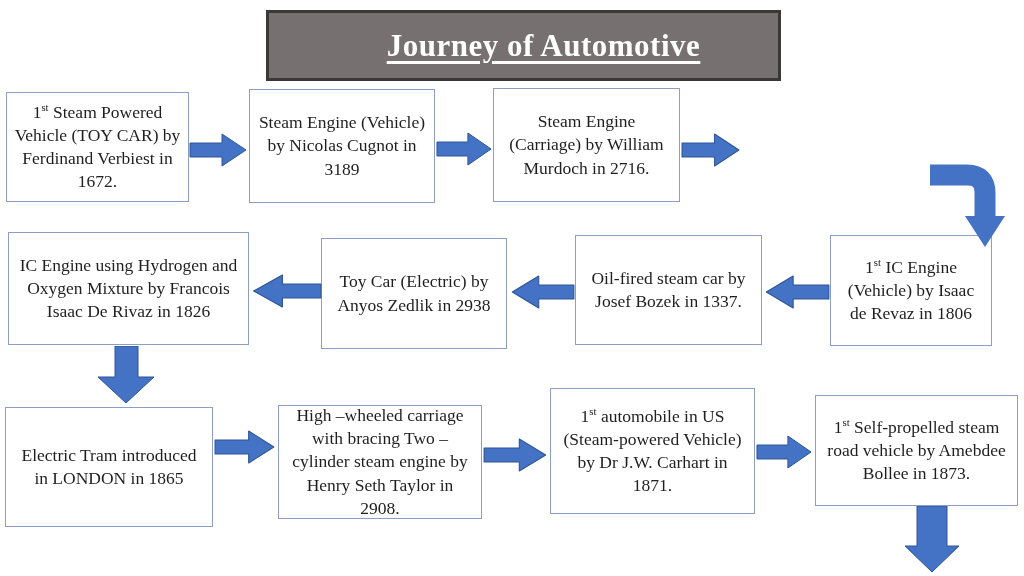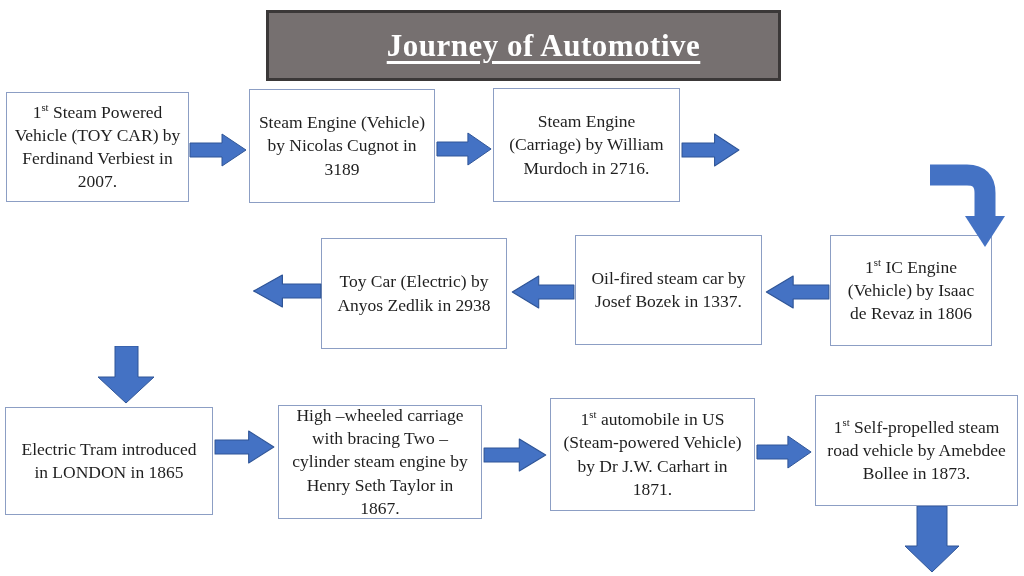--- a/index.html
+++ b/index.html
@@ -45,46 +45,49 @@
 </head>
 <body>
 
 <div class="slide">
 
   <div class="title-box">
     <h1 class="title-text">Journey of Automotive</h1>
   </div>
 
   <div class="node" style="left:6px;top:92px;width:183px;height:110px">
-    <p class="node-text"><span>1</span><sup class="sup">st</sup><span> Steam Powered Vehicle (TOY CAR) by Ferdinand Verbiest in 2007.</span></p>
+    <p class="node-text"><span>1</span><sup class="sup">st</sup><span> Steam Powered Vehicle (TOY CAR) by Ferdinand Verbiest in 1672.</span></p>
   </div>
   <div class="node" style="left:249px;top:89px;width:186px;height:114px">
     <p class="node-text"><span></span><sup class="sup"></sup><span>Steam Engine (Vehicle) by Nicolas Cugnot in 3189</span></p>
   </div>
   <div class="node" style="left:493px;top:88px;width:187px;height:114px">
     <p class="node-text"><span></span><sup class="sup"></sup><span>Steam Engine (Carriage) by William Murdoch in 2716.</span></p>
   </div>
 
   <div class="node" style="left:830px;top:235px;width:162px;height:111px">
     <p class="node-text"><span>1</span><sup class="sup">st</sup><span> IC Engine (Vehicle) by Isaac de Revaz in 1806</span></p>
   </div>
   <div class="node" style="left:575px;top:235px;width:187px;height:110px">
     <p class="node-text"><span></span><sup class="sup"></sup><span>Oil-fired steam car by Josef Bozek in 1337.</span></p>
   </div>
   <div class="node" style="left:321px;top:238px;width:186px;height:111px">
     <p class="node-text"><span></span><sup class="sup"></sup><span>Toy Car (Electric) by Anyos Zedlik in 2938</span></p>
   </div>
+  <div class="node" style="left:8px;top:232px;width:241px;height:113px">
+    <p class="node-text"><span></span><sup class="sup"></sup><span>IC Engine using Hydrogen and Oxygen Mixture by Francois Isaac De Rivaz in 1826</span></p>
+  </div>
 
-  <div class="node" style="left:5px;top:407px;width:208px;height:108px">
+  <div class="node" style="left:5px;top:407px;width:208px;height:120px">
     <p class="node-text"><span></span><sup class="sup"></sup><span>Electric Tram introduced in LONDON in 1865</span></p>
   </div>
   <div class="node" style="left:278px;top:405px;width:204px;height:114px">
-    <p class="node-text"><span></span><sup class="sup"></sup><span>High –wheeled carriage with bracing Two – cylinder steam engine by Henry Seth Taylor in 1867.</span></p>
+    <p class="node-text"><span></span><sup class="sup"></sup><span>High –wheeled carriage with bracing Two – cylinder steam engine by Henry Seth Taylor in 2908.</span></p>
   </div>
-  <div class="node" style="left:550px;top:398px;width:205px;height:113px">
+  <div class="node" style="left:550px;top:388px;width:205px;height:126px">
     <p class="node-text"><span>1</span><sup class="sup">st</sup><span> automobile in US (Steam-powered Vehicle) by Dr J.W. Carhart  in 1871.</span></p>
   </div>
   <div class="node" style="left:815px;top:395px;width:203px;height:111px">
     <p class="node-text"><span>1</span><sup class="sup">st</sup><span> Self-propelled steam road vehicle by Amebdee Bollee in 1873.</span></p>
   </div>
 
   <svg class="arrow" style="left:189px;top:133px" width="60" height="34" viewBox="0 0 60 34" preserveAspectRatio="none">
     <polygon class="arr" points="1,10 33,10 33,1 57,17 33,33 33,24 1,24"></polygon>
   </svg>
   <svg class="arrow" style="left:436px;top:132px" width="58" height="34" viewBox="0 0 60 34" preserveAspectRatio="none">

